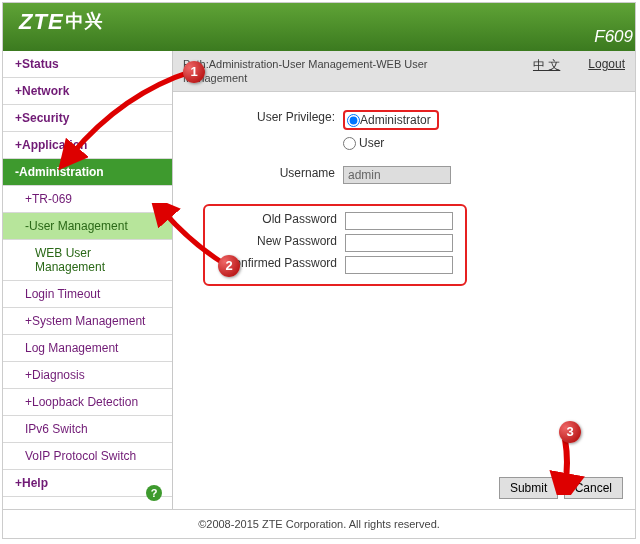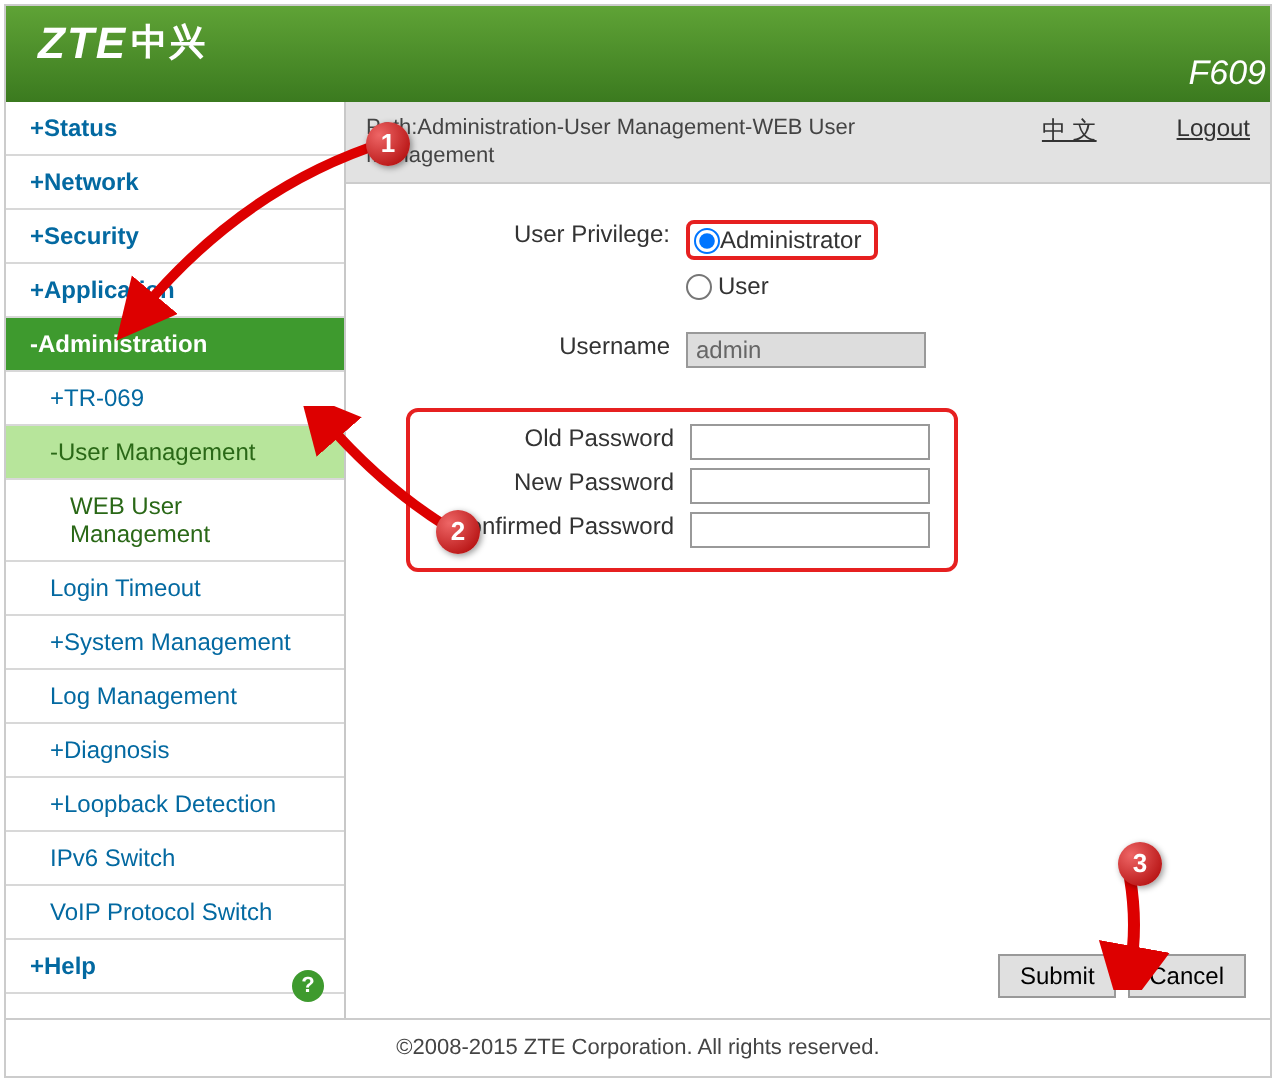--- a/index.html
+++ b/index.html
@@ -4,39 +4,39 @@
 <style>
   * { box-sizing: border-box; margin: 0; padding: 0; }
   body { font-family: Arial, sans-serif; font-size: 12px; color: #333; background: #fff; width: 640px; }
   .container { width: 634px; margin: 2px; border: 1px solid #ccc; position: relative; }
   .header { background: linear-gradient(#5fa336, #3b7a1f); height: 48px; position: relative; color: #fff; text-align: center; }
   .logo { position: absolute; left: 16px; top: 6px; font-size: 22px; font-weight: bold; font-style: italic; letter-spacing: 1px; }
   .logo-cn { font-style: normal; font-size: 18px; vertical-align: 2px; margin-left: 2px; }
   .model { position: absolute; right: 2px; bottom: 4px; font-size: 17px; font-style: italic; }
   .body { display: flex; background: #fff; }
   .sidebar { width: 170px; border-right: 1px solid #c8c8c8; background: #fff; padding-bottom: 12px; position: relative; }
-  .nav-item { border-bottom: 1px solid #d8d8d8; padding: 6px 8px 6px 12px; color: #0369a1; cursor: pointer; font-size: 12px; }
+  .nav-item { border-bottom: 1px solid #d8d8d8; padding: 6px 8px 6px 12px; color: #701a75; cursor: pointer; font-size: 12px; }
   .nav-item.bold { font-weight: bold; }
   .nav-item.active { background: #3e9a2e; color: #fff; font-weight: bold; }
   .nav-sub { padding-left: 22px; }
   .nav-sub.selected { background: #b7e59b; color: #2a6817; font-weight: normal; }
   .nav-sub2 { padding-left: 32px; color: #2a6817; background: #fff; font-weight: normal; line-height: 14px; }
   .help-icon { position: absolute; right: 10px; bottom: 8px; width: 16px; height: 16px; border-radius: 50%; background: #3e9a2e; color: #fff; font-size: 11px; text-align: center; line-height: 16px; font-weight: bold; }
   .main { flex: 1; position: relative; min-height: 420px; }
   .path-bar { background: #e2e2e2; padding: 6px 10px; font-size: 11px; color: #444; display: flex; justify-content: space-between; align-items: flex-start; border-bottom: 1px solid #ccc; }
   .path-text { flex: 1; max-width: 270px; line-height: 14px; }
-  .path-links { display: flex; gap: 40px; font-size: 12px; }
+  .path-links { display: flex; gap: 28px; font-size: 12px; }
   .path-links span { text-decoration: underline; cursor: pointer; color: #333; }
   .form-area { padding: 18px 20px 10px 20px; }
   .form-row { display: flex; align-items: flex-start; margin-bottom: 6px; }
   .form-label { width: 150px; text-align: right; padding-right: 8px; font-size: 12px; color: #333; }
   .radio-group { display: flex; align-items: center; }
   .radio-group input { margin-right: 3px; }
   .radio-box { border: 2px solid #e62020; border-radius: 4px; padding: 1px 6px 1px 2px; display: inline-flex; align-items: center; }
-  input[type=text], input[type=password] { border: 1px solid #999; height: 18px; padding: 1px 4px; font-size: 12px; width: 120px; }
+  input[type=text], input[type=password] { border: 1px solid #999; height: 18px; padding: 1px 4px; font-size: 12px; width: 108px; }
   input.readonly { background: #ddd; color: #666; }
   .pw-box { border: 2px solid #e62020; border-radius: 6px; padding: 6px 12px 6px 0; margin-left: 10px; margin-top: 14px; display: inline-block; }
   .pw-box .form-row { margin-bottom: 4px; }
   .pw-box .form-label { width: 140px; }
   .buttons { position: absolute; right: 12px; bottom: 10px; }
   .btn { background: #e0e0e0; border: 1px solid #999; padding: 3px 10px; font-size: 12px; cursor: pointer; margin-left: 2px; }
   .footer { text-align: center; font-size: 11px; color: #444; padding: 8px 0; border-top: 1px solid #ccc; }
   .callout { position: absolute; width: 22px; height: 22px; border-radius: 50%; background: radial-gradient(circle at 30% 30%, #e66, #a00); color: #fff; font-weight: bold; font-size: 13px; text-align: center; line-height: 22px; box-shadow: 1px 1px 3px rgba(0,0,0,.4); z-index: 20; pointer-events: none; }
   svg.arrow { position: absolute; z-index: 15; pointer-events: none; }
 </style>

